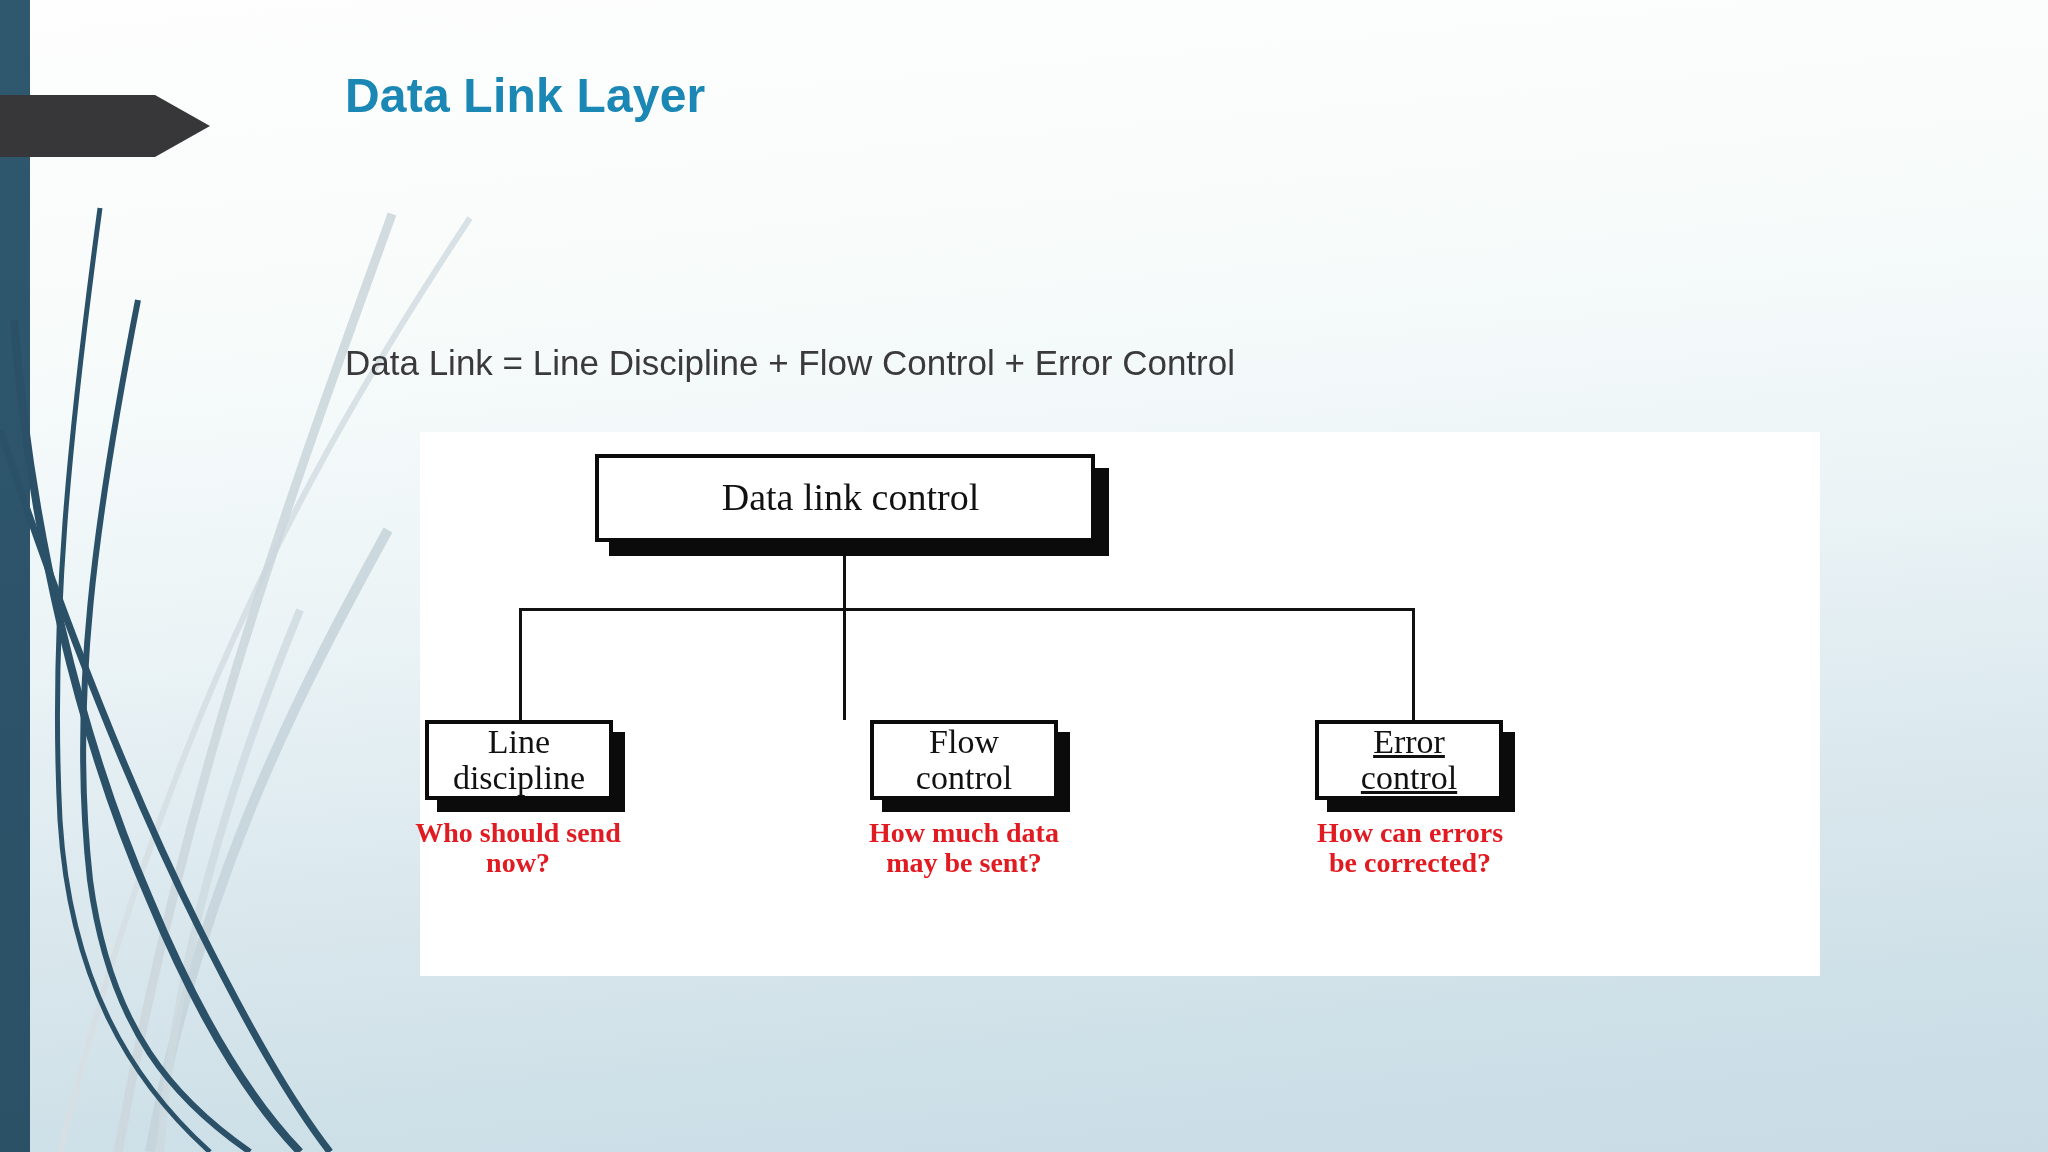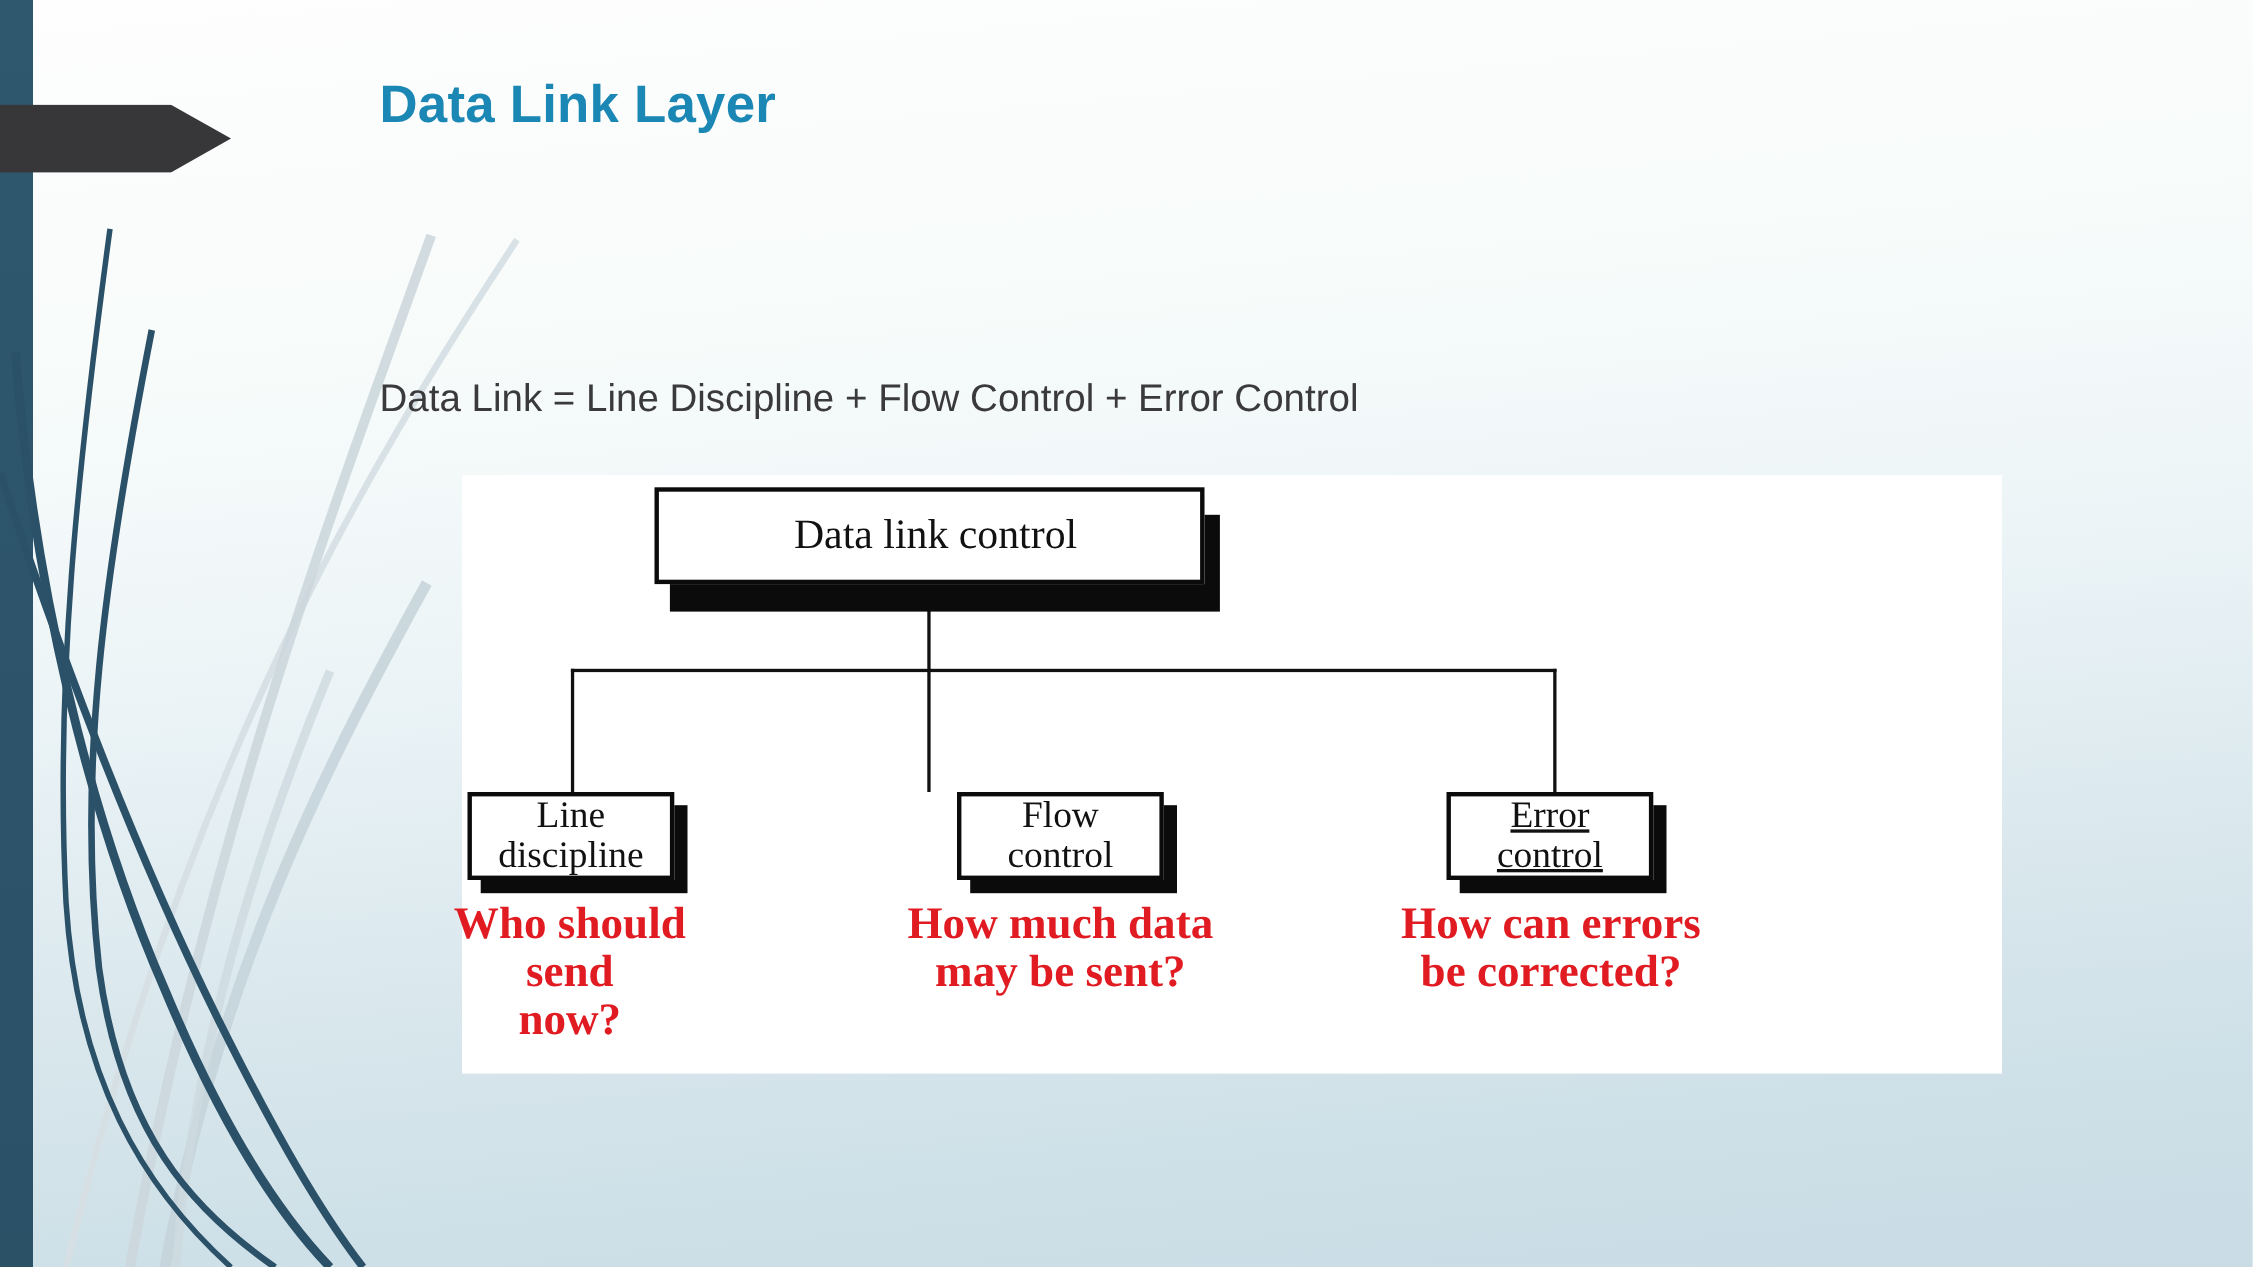--- a/index.html
+++ b/index.html
@@ -112,21 +112,21 @@
   }
   .dshadow {
     position: absolute;
     background: #0b0b0b;
     z-index: 2;
   }
 
   
   #box-root {
     left: 175px;
-    top: 11px;
+    top: 22px;
     width: 500px;
     height: 88px;
     font-size: 38px;
     padding-left: 11px;
   }
   #shadow-root {
     left: 189px;
     top: 36px;
     width: 500px;
     height: 88px;
@@ -164,21 +164,21 @@
   #conn-drop-right  { left: 992px; top: 176px; width: 3px; height: 112px; }
 
   
   .caption {
     position: absolute;
     top: 386px;
     width: 290px;
     text-align: center;
     font-family: "Liberation Serif", serif;
     font-weight: bold;
-    font-size: 41px;
+    font-size: 28px;
     line-height: 1.06;
     color: #e11b22;
     z-index: 3;
   }
   #caption-line  { left: -47px; }
   #caption-flow  { left: 399px; }
   #caption-error { left: 845px; }
 </style>
 </head>
 <body>

